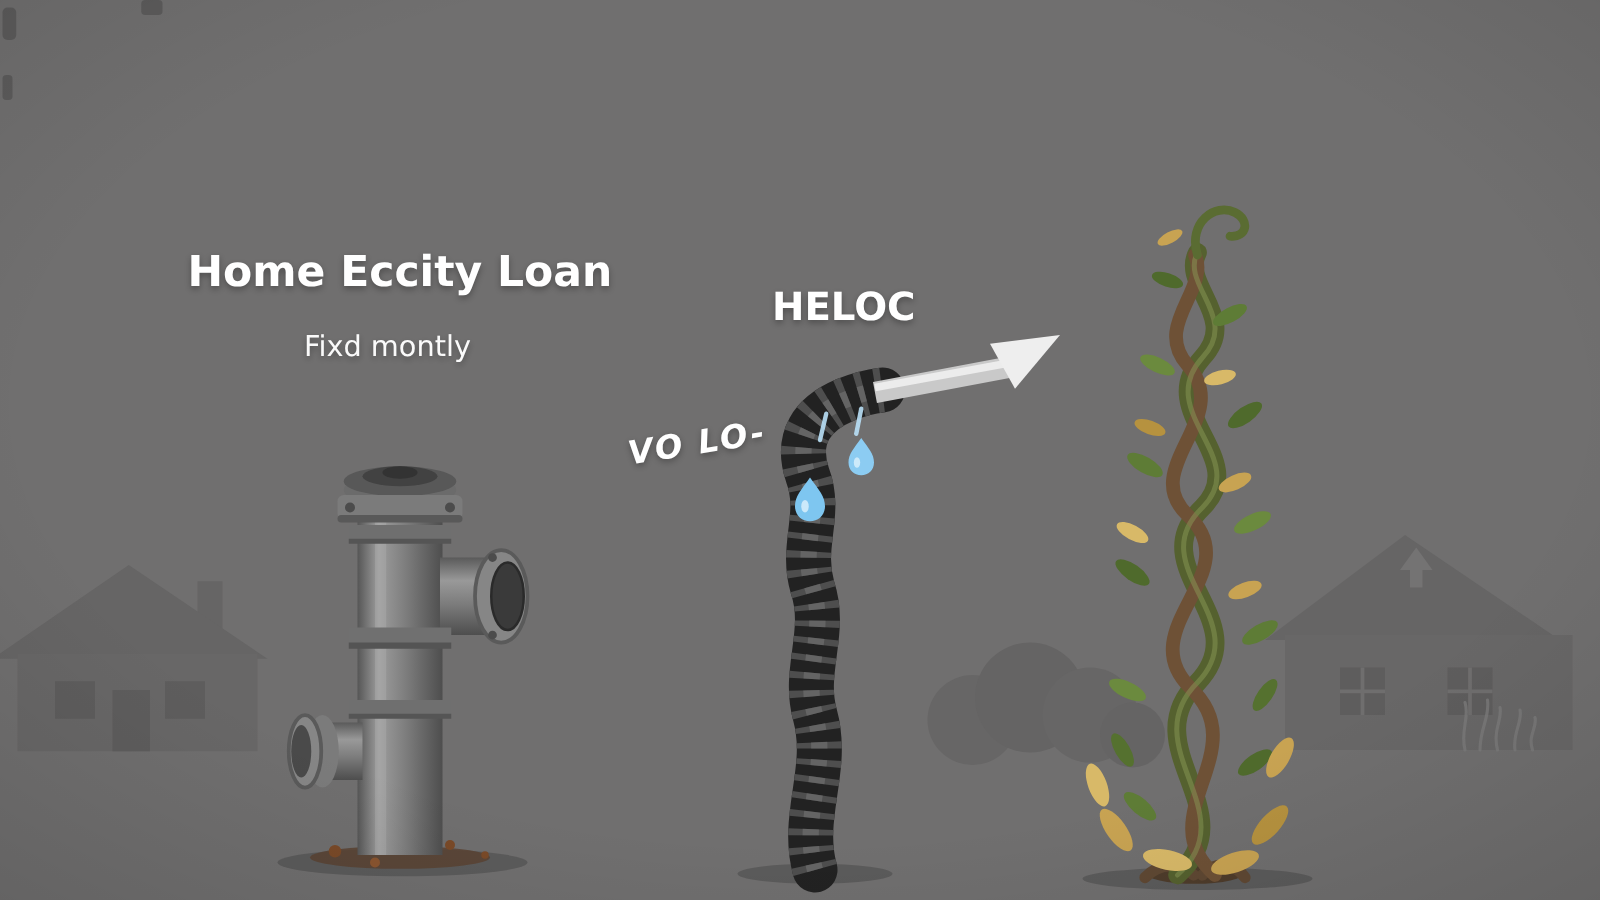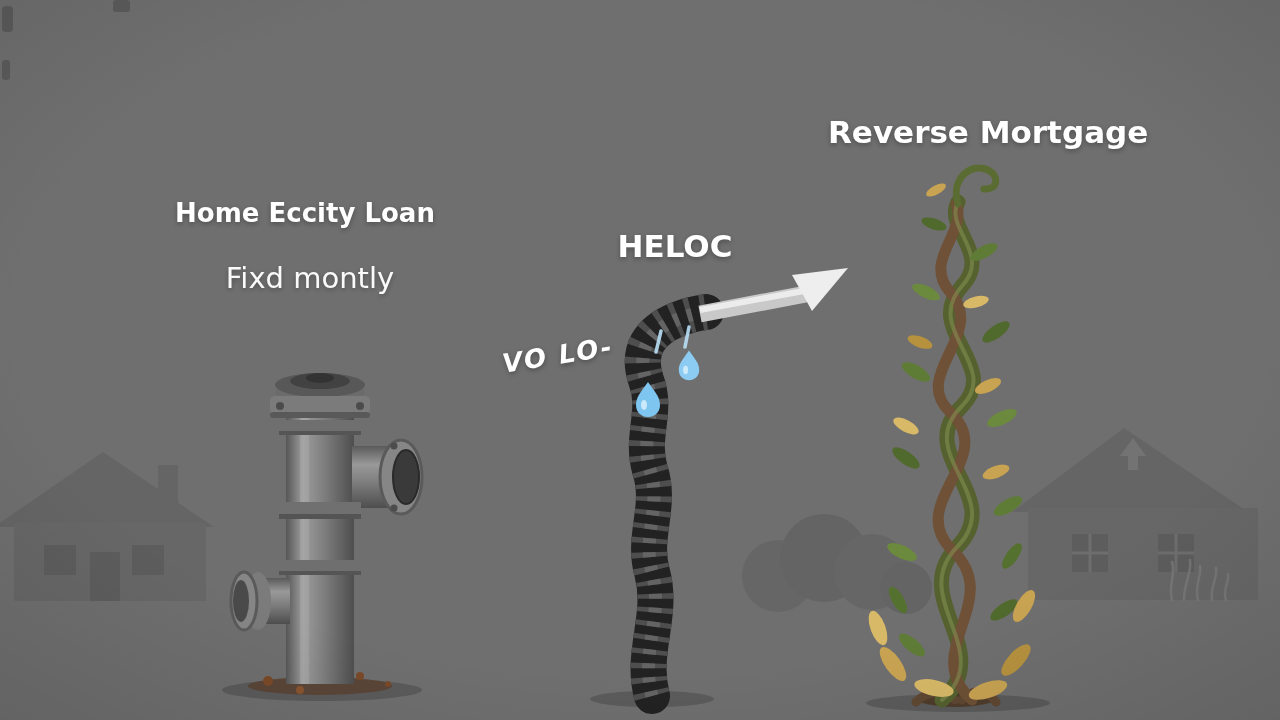--- a/index.html
+++ b/index.html
@@ -23,26 +23,26 @@
   .label {
     position: absolute;
     color: #ffffff;
     text-shadow: 0 2px 5px rgba(0,0,0,0.30);
     user-select: none;
     white-space: nowrap;
   }
   .left-title {
     left: 150px; top: 198px; width: 310px;
     text-align: center;
-    font-size: 26px; font-weight: 700;
+    font-size: 34px; font-weight: 700;
   }
   .left-subtitle {
     left: 150px; top: 258px; width: 320px;
     text-align: center;
-    font-size: 29px; font-weight: 500;
+    font-size: 23px; font-weight: 500;
     line-height: 40px;
     opacity: 0.97;
   }
   .center-title {
     left: 575px; top: 228px; width: 200px;
     text-align: center;
     font-size: 31px; font-weight: 700;
   }
   .annotation {
     left: 502px; top: 340px;
@@ -239,15 +239,14 @@
   <div class="label left-title">Home Eccity Loan</div>
 
   <div class="label left-subtitle">
     <div>Fixd montly</div>
   </div>
 
   <div class="label center-title">HELOC</div>
 
   <div class="label annotation">VO LO-</div>
 
-  <div class="label right-title">Reverse Mortgage</div>
 
 </div>
 
 </body></html>

